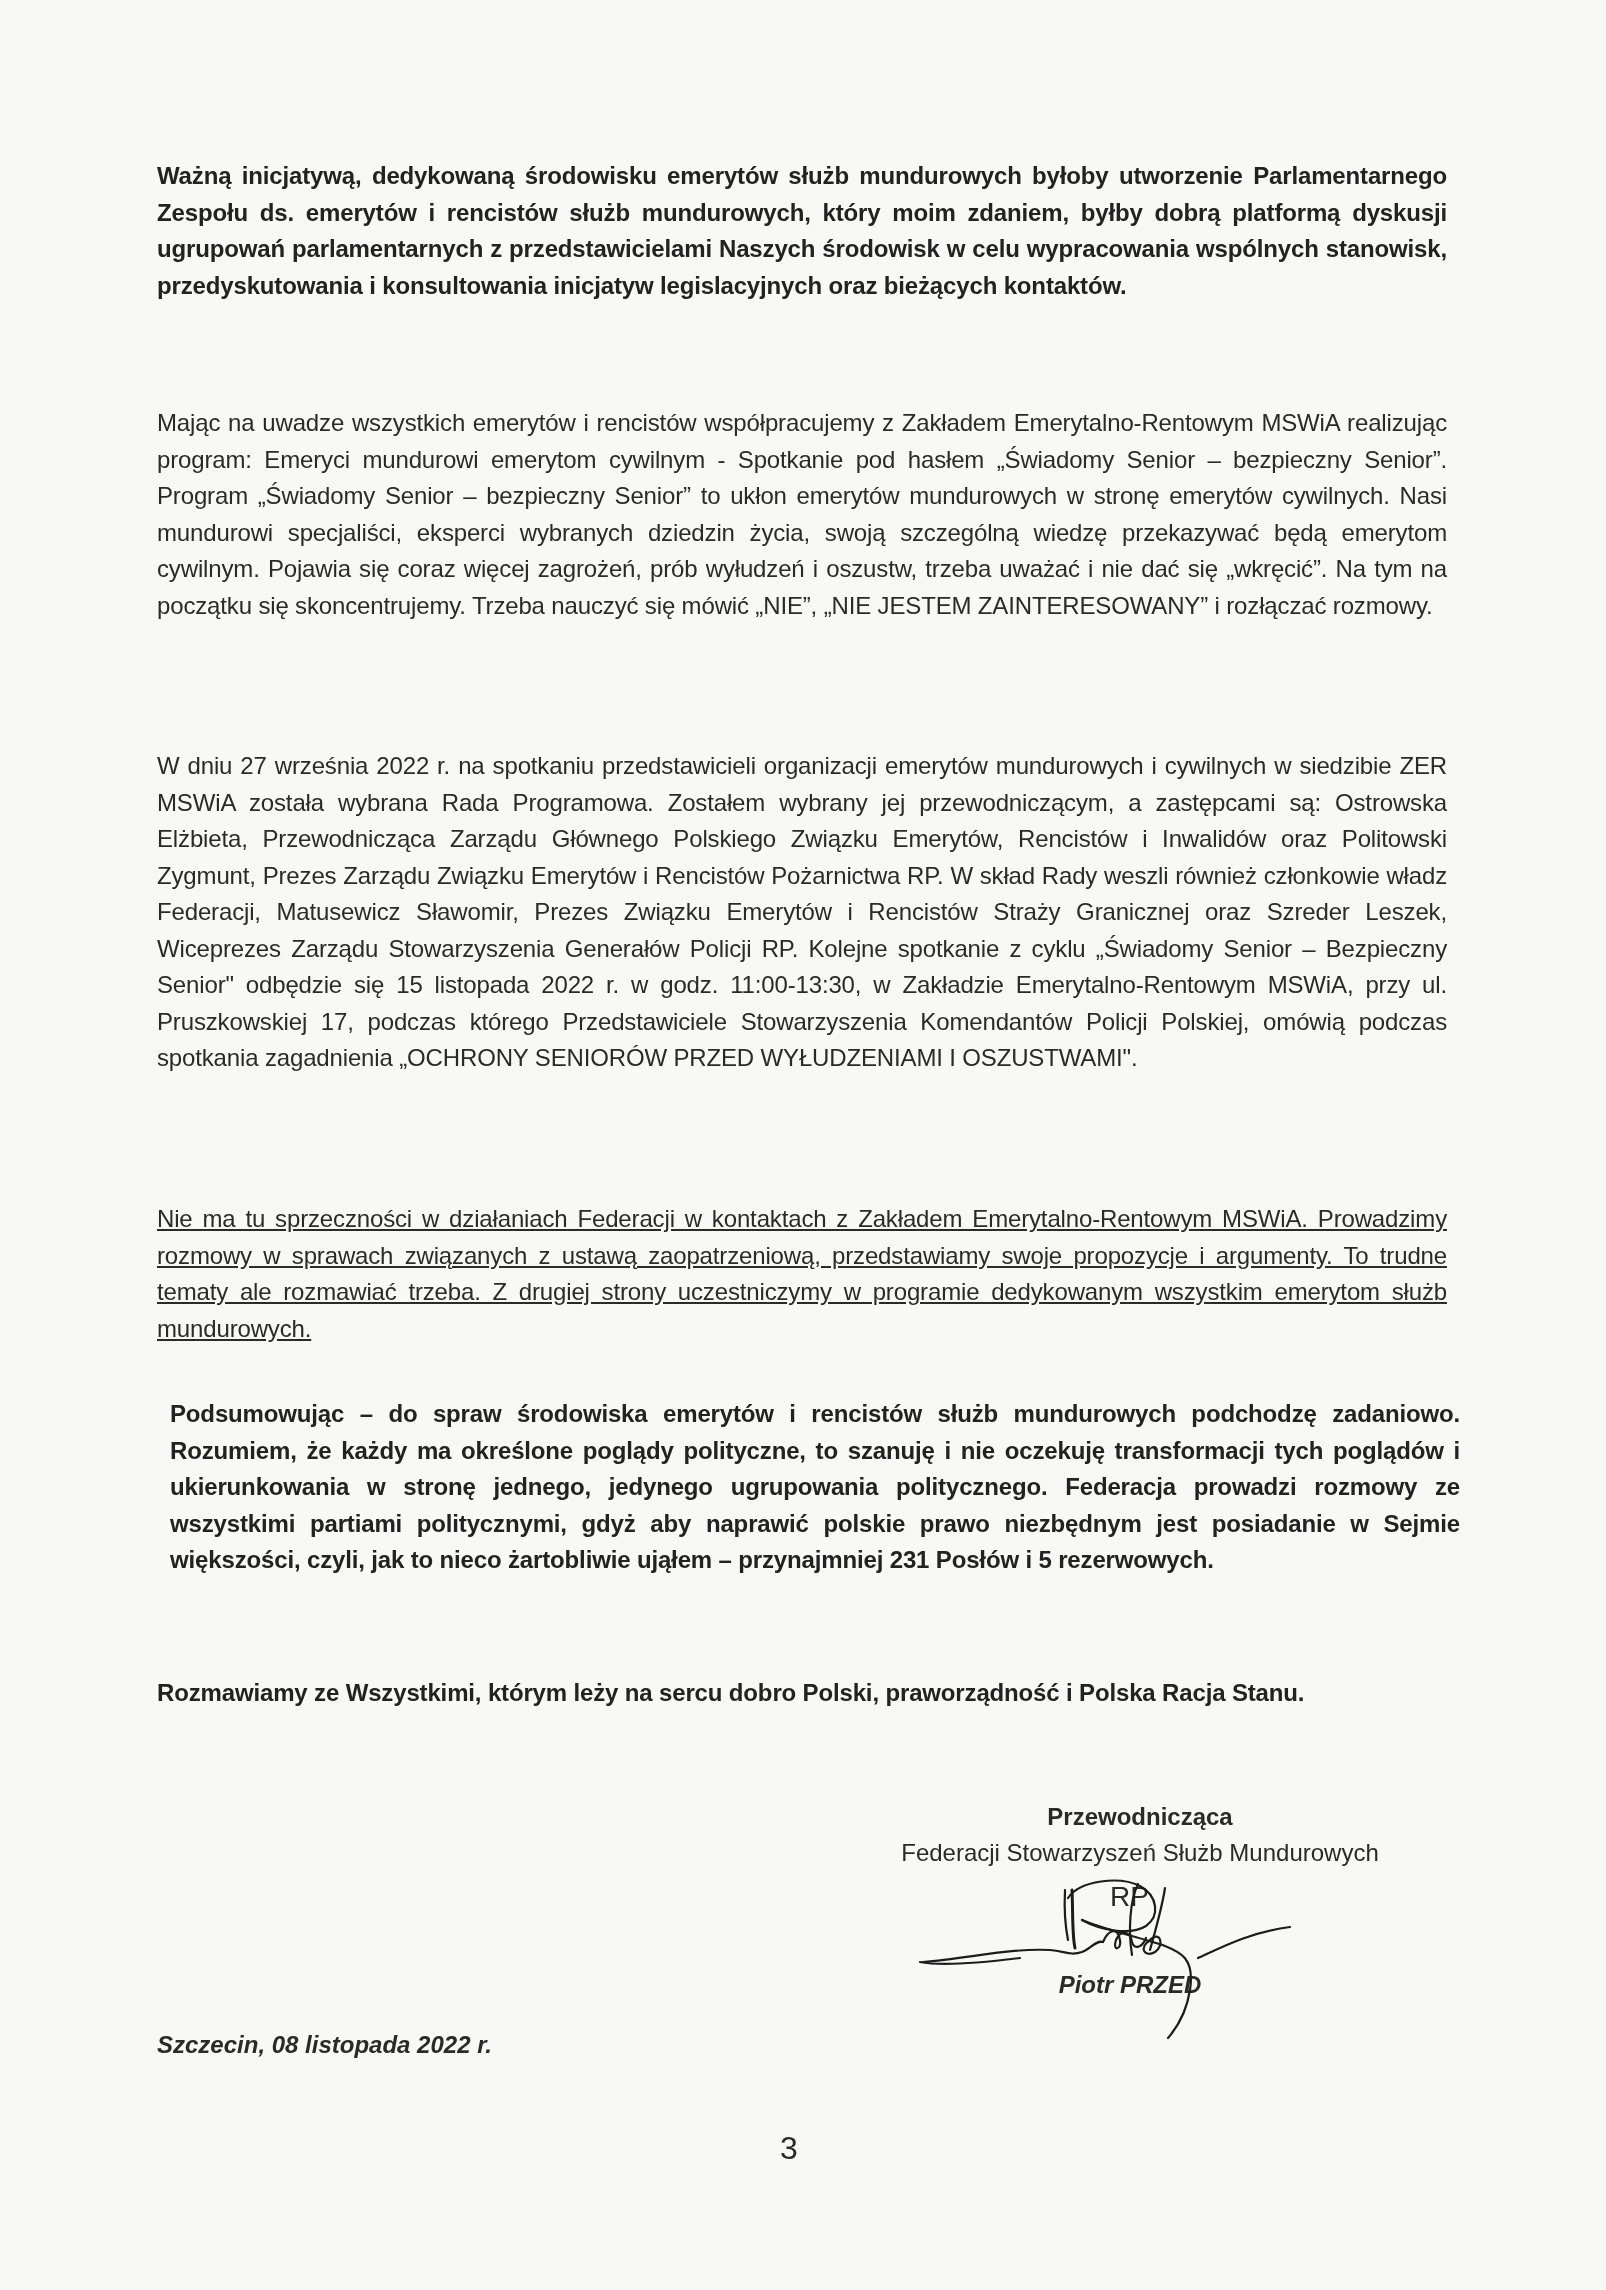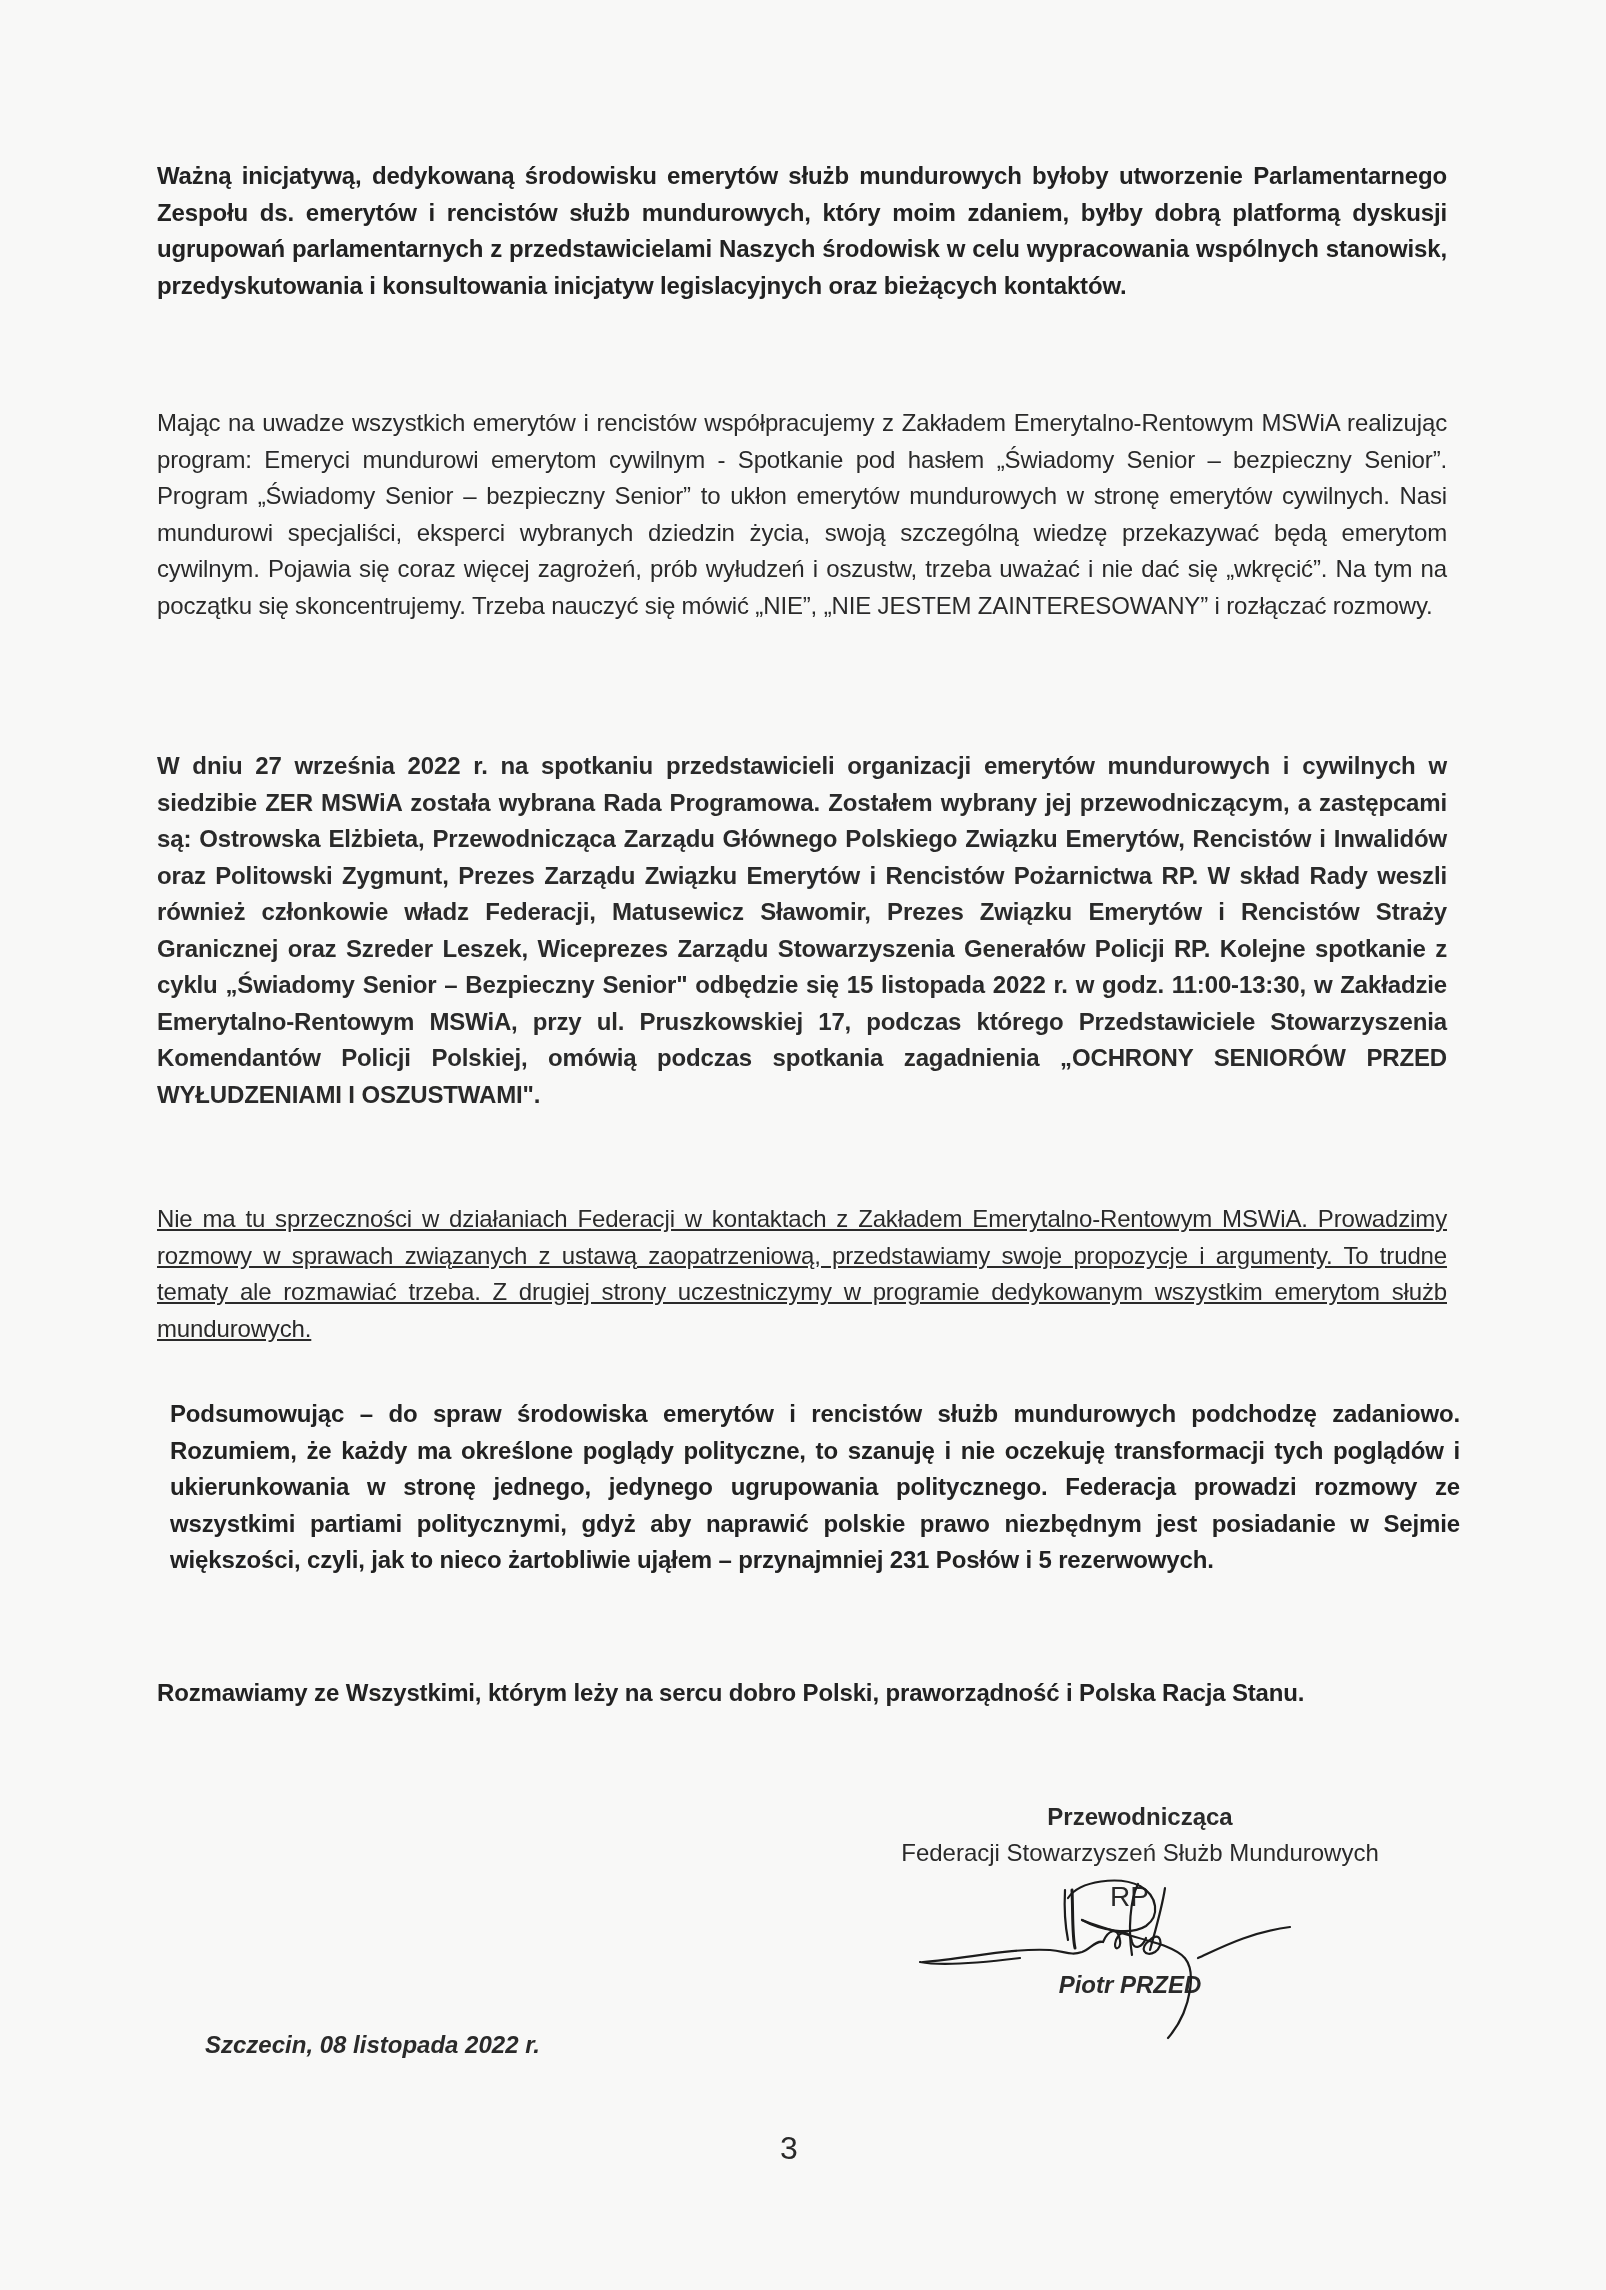--- a/index.html
+++ b/index.html
@@ -35,21 +35,21 @@
     text-align: justify;
     margin: 0 0 38px 0;
     letter-spacing: -0.15px;
   }
   .para.bold {
     font-weight: bold;
     color: #222;
   }
   #p1 { position: absolute; top: 0; left: 0; width: 1290px; }
   #p2 { position: absolute; top: 247px; left: 0; width: 1290px; }
-  #p3 { position: absolute; top: 590px; left: 0; width: 1290px; font-weight: bold; }
+  #p3 { position: absolute; top: 590px; left: 0; width: 1290px; }
   #p4 { position: absolute; top: 1043px; left: 0; width: 1290px; text-decoration: underline; }
   #p5 { position: absolute; top: 1238px; left: 0; width: 1290px; margin-left: 13px; }
   #p6 { position: absolute; top: 1517px; left: 0; width: 1290px; }
 
   .signature-block {
     position: absolute;
     left: 840px;
     top: 1800px;
     width: 600px;
     text-align: center;
@@ -92,21 +92,20 @@
     height: 280px;
   }
   .place-date {
     position: absolute;
     left: 157px;
     top: 2028px;
     font-size: 24px;
     font-weight: bold;
     font-style: italic;
     line-height: 34px;
-    margin-left: 48px;
   }
   .page-number {
     position: absolute;
     left: 780px;
     top: 2128px;
     font-size: 32px;
     line-height: 40px;
     color: #2a2a2a;
   }
 </style>

